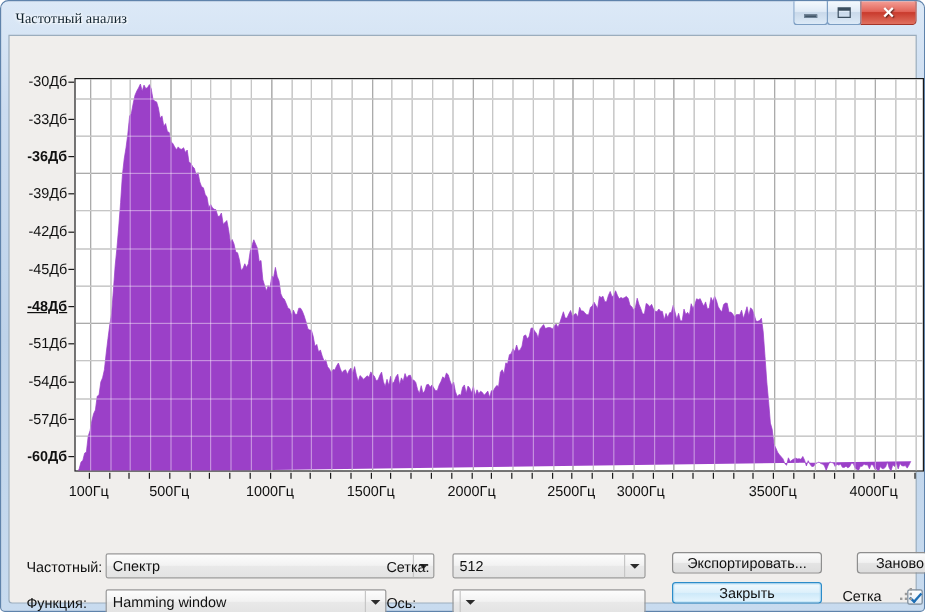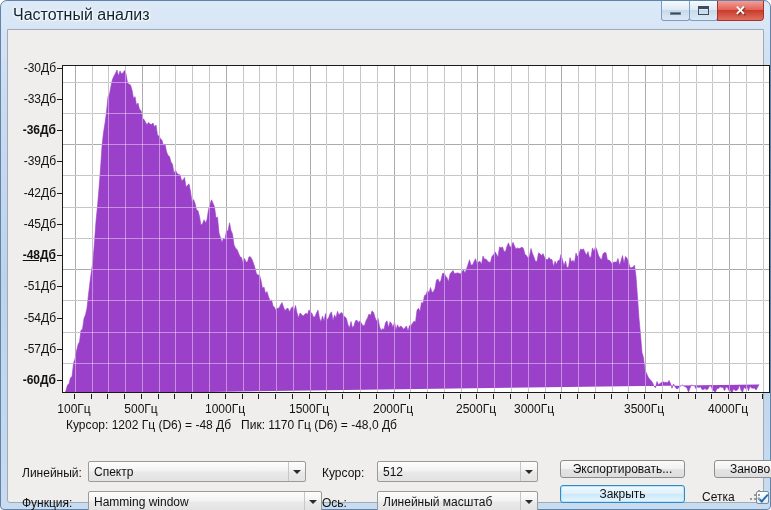--- a/index.html
+++ b/index.html
@@ -22,24 +22,25 @@
     padding: 0 6px 6px 6px;
   }
   .titlebar {
     position: relative;
     height: 28px;
     display: flex;
     align-items: center;
     padding-left: 6px;
   }
   .title-text {
-    font-size: 16px;
+    font-size: 12px;
     color: #10222e;
     text-shadow: 0 0 4px #ffffff, 0 0 3px #ffffff, 1px 1px 0 #eef5fc;
     white-space: nowrap;
+    font-family: Liberation Serif, serif;
   }
   .win-buttons {
     position: absolute;
     right: 0px; top: 0px;
     display: flex;
     height: 21px;
   }
   .win-btn {
     width: 29px; height: 20px;
     border: 1px solid #7b9dc2;
@@ -464,53 +465,51 @@
           <div class="xlab" style="left: 79px;">500Гц</div>
           <div class="xlab" style="left: 163px;">1000Гц</div>
           <div class="xlab" style="left: 247px;">1500Гц</div>
           <div class="xlab" style="left: 331px;">2000Гц</div>
           <div class="xlab" style="left: 414px;">2500Гц</div>
           <div class="xlab" style="left: 472px;">3000Гц</div>
           <div class="xlab" style="left: 582px;">3500Гц</div>
           <div class="xlab" style="left: 666px;">4000Гц</div>
         </div>
 
-      <div class="statusline">Курсор: 1202 Гц (D6) = -48 Дб   Пик: 1170 Гц (D6) = -48,0 Дб</div>
-    </div>
-
-    <span class="ctrl-label" style="left:14px; top:436px;">Линейный:</span>
-    <div class="combo" style="left:80px; top:431px; width:218px;">
+    </div>
+
+    <span class="ctrl-label" style="left:14px; top:436px;">Частотный:</span>
+    <div class="combo" style="left:80px; top:431px; width:274px;">
       <span class="value">Спектр</span>
       <span class="arrowbox">
           <i class="arrow-down"></i>
         </span>
     </div>
 
-    <span class="ctrl-label" style="left:314px; top:436px;">Курсор:</span>
+    <span class="ctrl-label" style="left:314px; top:436px;">Сетка:</span>
     <div class="combo" style="left:369px; top:431px; width:161px;">
       <span class="value">512</span>
       <span class="arrowbox">
           <i class="arrow-down"></i>
         </span>
     </div>
 
     <div class="btn" style="left:552px; top:430px; width:125px;">Экспортировать...</div>
     <div class="btn" style="left:706px; top:430px; width:72px;">Заново</div>
 
     <span class="ctrl-label" style="left:14px; top:466px;">Функция:</span>
     <div class="combo" style="left:80px; top:461px; width:234px;">
       <span class="value">Hamming window</span>
       <span class="arrowbox">
           <i class="arrow-down"></i>
         </span>
     </div>
 
     <span class="ctrl-label" style="left:314px; top:466px;">Ось:</span>
     <div class="combo" style="left:369px; top:461px; width:161px;">
-      <span class="value">Линейный масштаб</span>
       <span class="arrowbox">
           <i class="arrow-down"></i>
         </span>
     </div>
 
     <div class="btn default" style="left:552px; top:455px; width:125px;">Закрыть</div>
 
     <div class="checkbox-wrap" style="left:694px; top:460px;">
       <span>Сетка</span>
       <span class="checkbox"></span>

